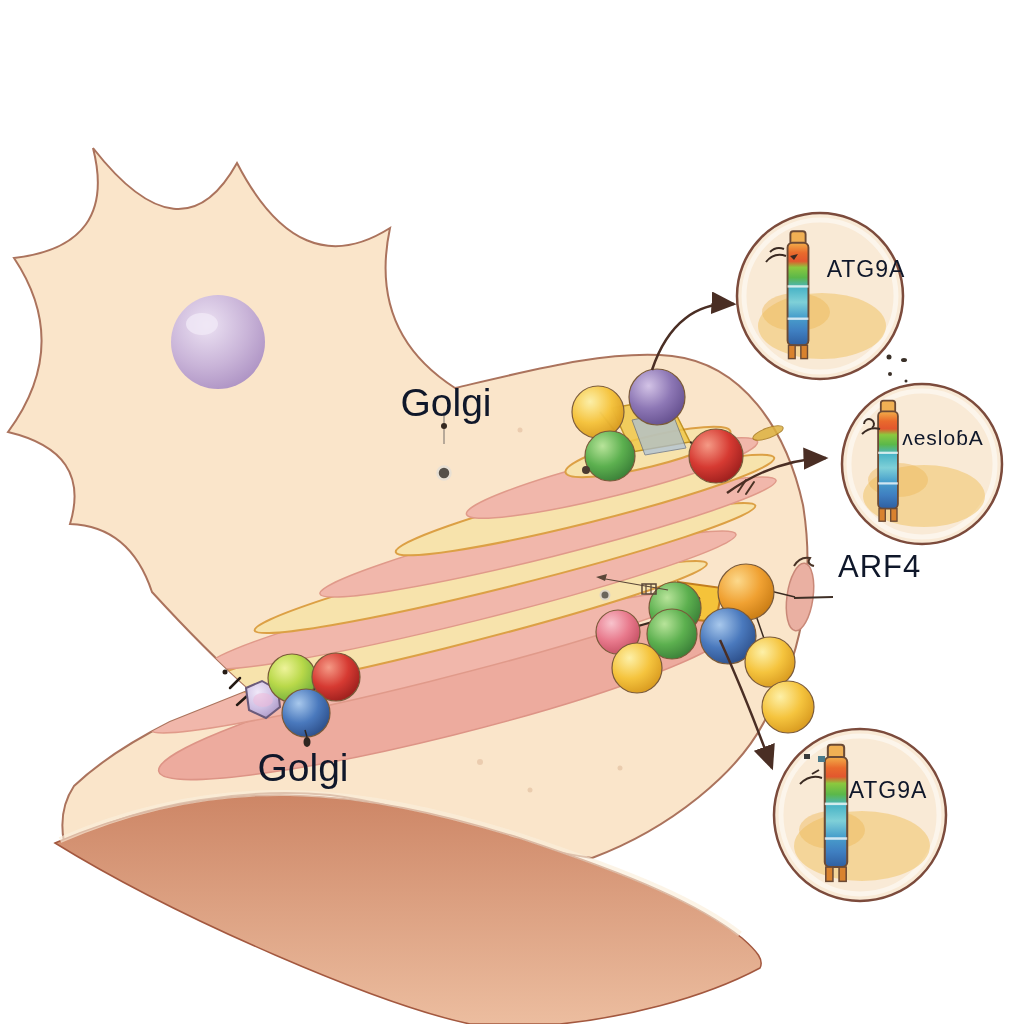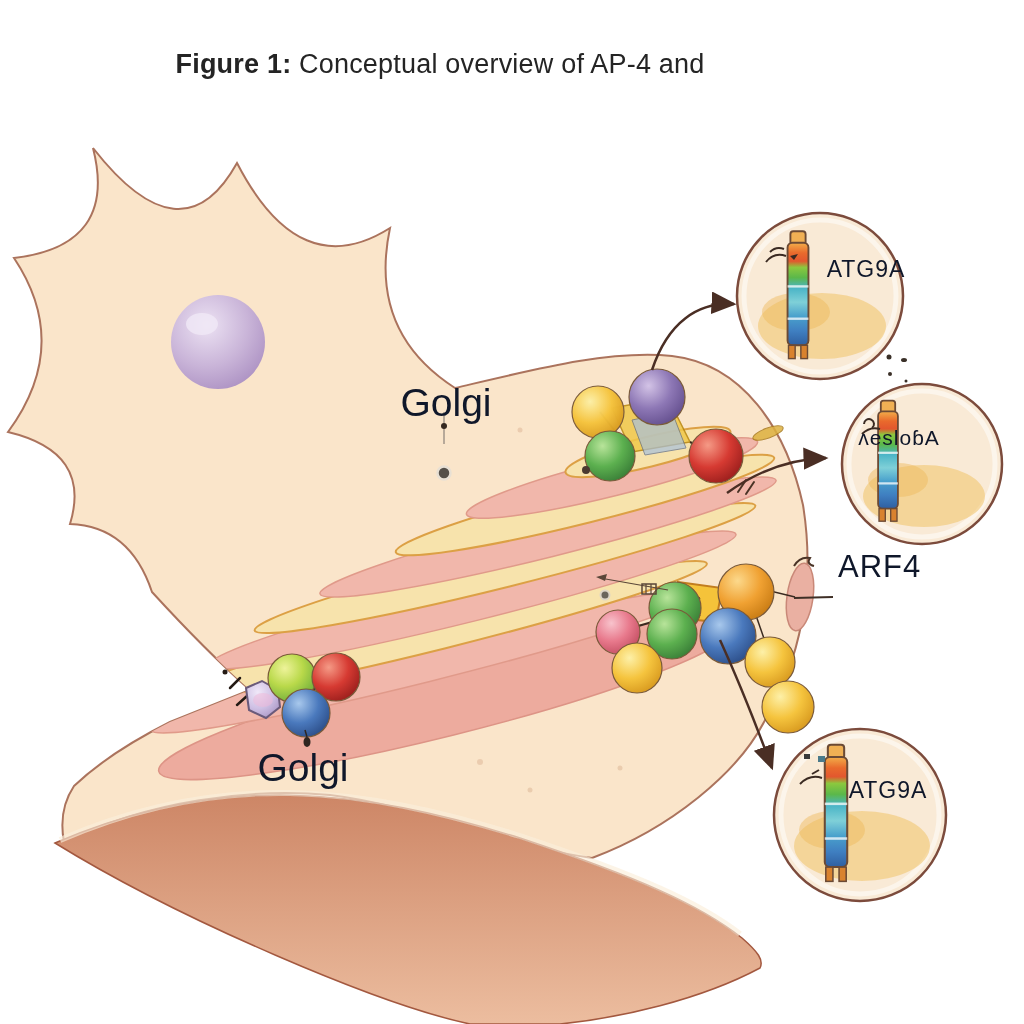--- a/index.html
+++ b/index.html
@@ -261,28 +261,27 @@
   <g fill="none" stroke="#4a2e24" stroke-width="2.5">
     <path d="M652,370 C668,322 698,302 734,304" marker-end="url(#ah)"></path>
     <path d="M727,493 C756,472 790,459 826,458" marker-end="url(#ah)"></path>
     <path d="M720,640 C742,688 758,730 772,768" marker-end="url(#ah)"></path>
   </g>
 
   <line x1="794" y1="598" x2="833" y2="597" stroke="#3f2f26" stroke-width="2"></line>
 </svg>
 
   <div class="title">
-    <div><span class="bold">Figure 1:</span> <span>Conceptual overview of AP-4 and</span></div>
   </div>
 
   <div class="label lbl-golgi center" style="left:386px;top:381px;width:120px;">Golgi</div>
 
   <div class="label lbl-golgi center" style="left:243px;top:746px;width:120px;">Golgi</div>
 
   <div class="label lbl-arf4" style="left:838px;top:549px;">ARF4</div>
 
   <div class="label lbl-ves center" style="left:806px;top:256px;width:120px;">ATG9A</div>
 
-  <div class="label lbl-ves2 center" style="left:839px;top:426px;width:120px;">ʌesloɓA</div>
+  <div class="label lbl-ves2 center" style="left:883px;top:426px;width:120px;">ʌesloɓA</div>
 
   <div class="label lbl-ves center" style="left:828px;top:777px;width:120px;">ATG9A</div>
 
 </div>
 
 </body></html>

